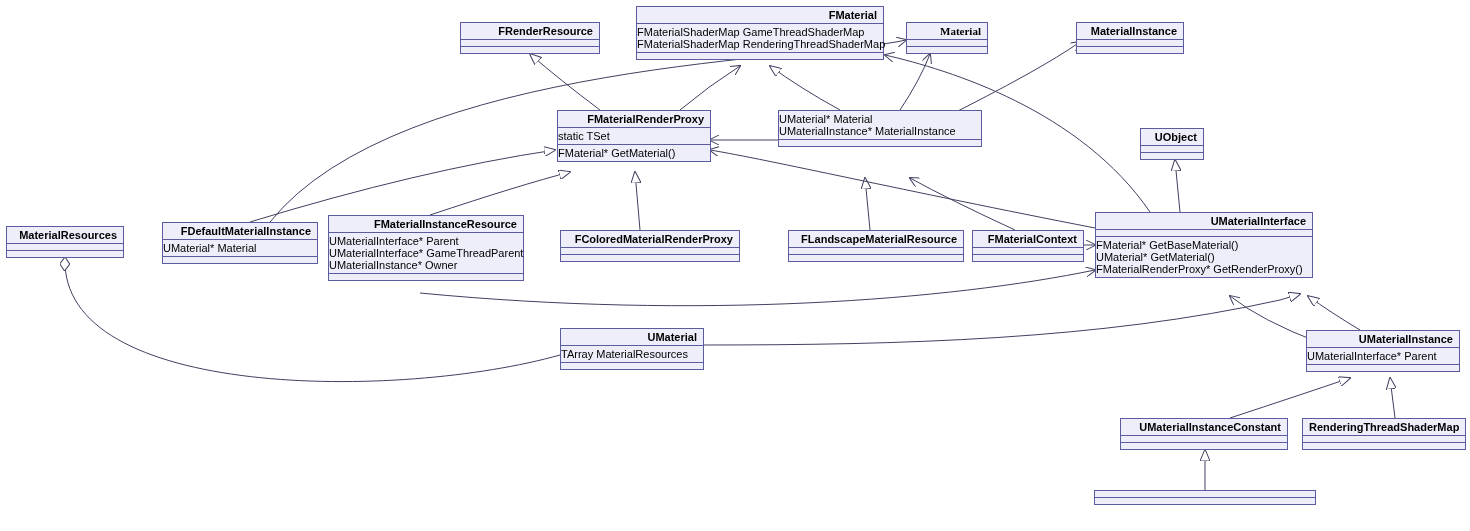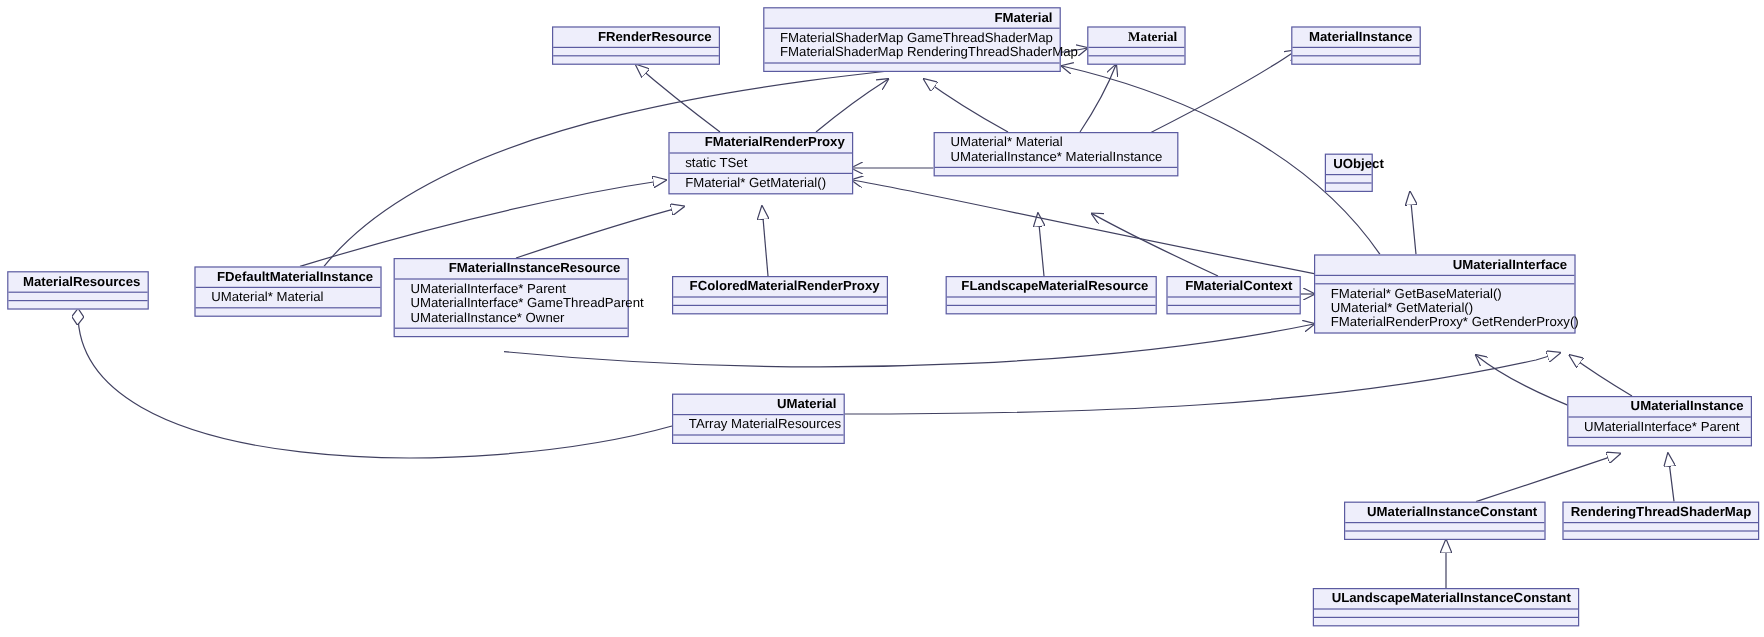--- a/index.html
+++ b/index.html
@@ -21,21 +21,21 @@
   }
   .node .title {
     font-weight: bold;
     text-align: right;
     padding: 2px 6px;
     border-bottom: 1px solid #5b5ba0;
     white-space: nowrap;
   }
   .node .section {
     border-bottom: 1px solid #5b5ba0;
-    padding: 2px 13px;
+    padding: 2px 0;
     white-space: nowrap;
   }
   .node .section:last-child {
     border-bottom: none;
   }
   .node .section.empty {
     height: 6px;
     padding: 0;
   }
   svg.edges {
@@ -151,21 +151,21 @@
 </div>
 
 <div class="node" style="left:778px; top:110px; width:204px;">
   <div class="section">
     <div>UMaterial* Material</div>
     <div>UMaterialInstance* MaterialInstance</div>
   </div>
   <div class="section empty"></div>
 </div>
 
-<div class="node" style="left:1104px; top:128px; width:40px;">
+<div class="node" style="left:1140px; top:128px; width:64px;">
   <div class="title">UObject</div>
   <div class="section empty"></div>
   <div class="section empty"></div>
 </div>
 
 <div class="node" style="left:6px; top:226px; width:118px;">
   <div class="title">MaterialResources</div>
   <div class="section empty"></div>
   <div class="section empty"></div>
 </div>
@@ -238,16 +238,15 @@
   <div class="section empty"></div>
 </div>
 
 <div class="node" style="left:1302px; top:418px; width:164px;">
   <div class="title">RenderingThreadShaderMap</div>
   <div class="section empty"></div>
   <div class="section empty"></div>
 </div>
 
 <div class="node" style="left:1094px; top:490px; width:222px;">
-  <div class="title">ULandscapeMaterialInstanceConstant</div>
   <div class="section empty"></div>
   <div class="section empty"></div>
 </div>
 
 </body></html>

